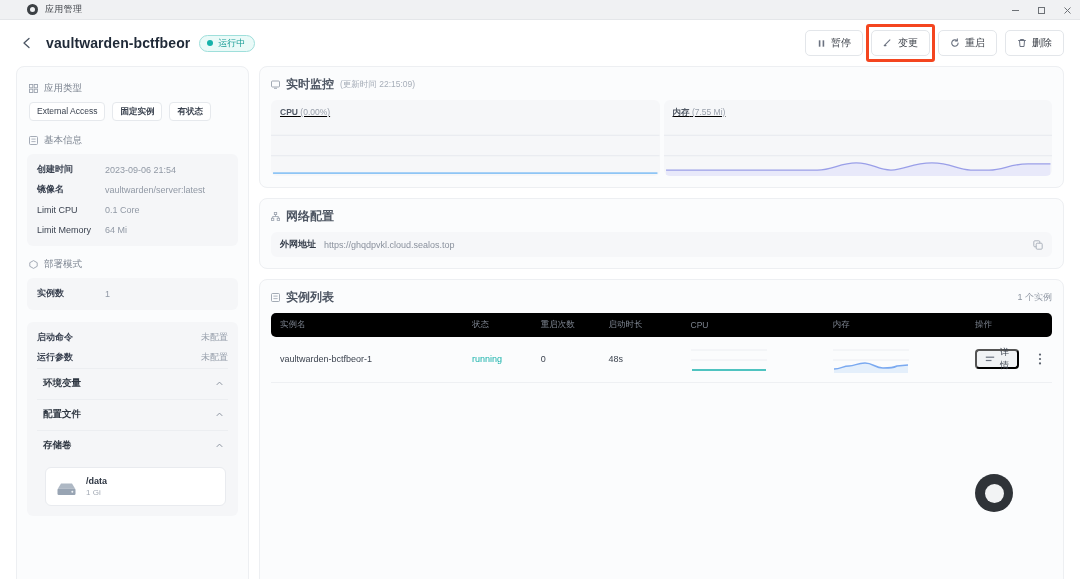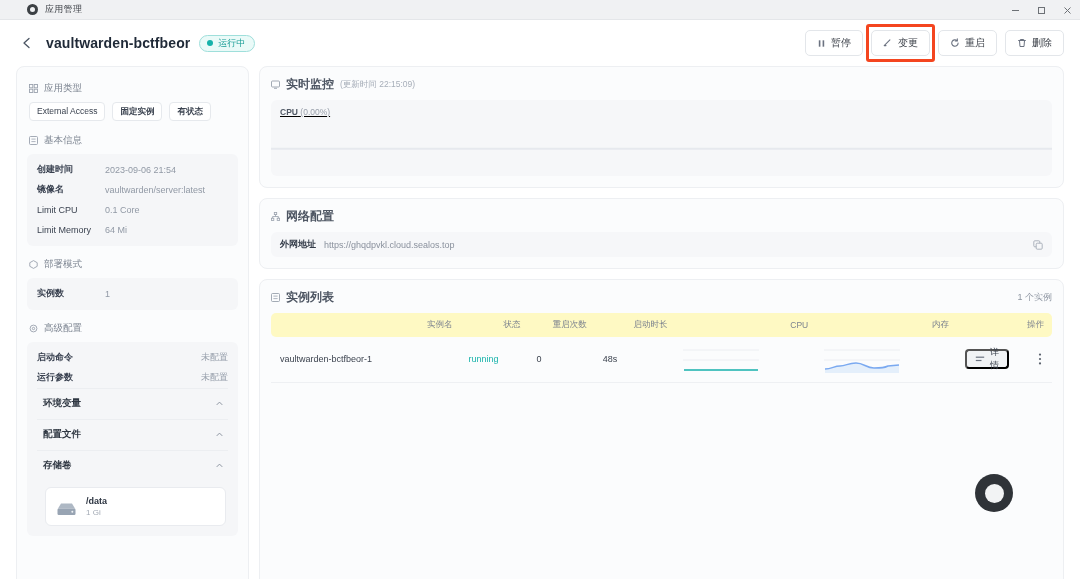--- a/index.html
+++ b/index.html
@@ -144,33 +144,33 @@
     display: flex; align-items: center; padding: 0 9px; gap: 8px;
   }
   .net-k { font-size: 9px; color: #343c49; font-weight: 700; flex: none; }
   .net-v { font-size: 9px; color: #8a919d; overflow: hidden; white-space: nowrap; text-overflow: ellipsis; }
   .copy-ic { margin-left: auto; color: #a5acb7; display:flex; flex:none; }
 
   
   .table-panel { flex: 1; display: flex; flex-direction: column; }
   table { width: 100%; border-collapse: collapse; }
   thead th {
-    text-align: right; font-size: 8.5px; color: #7c838f; font-weight: 400;
-    background: #fef9c3; height: 24px; padding: 0 8px;
+    text-align: left; font-size: 8.5px; color: #7c838f; font-weight: 400;
+    background: #000000; height: 24px; padding: 0 8px;
   }
   thead th:first-child { border-radius: 5px 0 0 5px; padding-left: 9px; }
   thead th:last-child { border-radius: 0 5px 5px 0; }
   tbody td {
     font-size: 9px; color: #3c434f; height: 45px; padding: 0 8px;
     border-bottom: 1px solid #eef0f3; vertical-align: middle;
   }
   tbody td:first-child { padding-left: 9px; }
   .run { color: #17b2aa; }
   .mini { display:block; }
-  .act-cell { display: flex; align-items: center; gap: 27px; }
+  .act-cell { display: flex; align-items: center; gap: 17px; }
   .detail-btn {
     height: 20px; padding: 0 8px; border-radius: 4px; background: #f1f3f5;
     display: inline-flex; align-items: center; gap: 5px;
     font-size: 9px; color: #3b424e;
   }
   .detail-btn .di { color:#6b7280; display:flex; }
   .dots { color: #5b626e; display:flex; padding: 0 2px; }
 
   
   .cursor-blob {
@@ -331,29 +331,20 @@
       </span>
       <span>部署模式</span>
     </div>
     <div class="info-card">
       <div class="info-row">
         <span class="info-k">实例数</span>
         <span class="info-v">1</span>
       </div>
     </div>
 
-    <div class="sec-head">
-      <span class="si">
-        <svg width="9" height="9" viewBox="0 0 9 9">
-            <circle cx="4.5" cy="4.5" r="3.4" fill="none" stroke="#9aa2ae" stroke-width=".9"></circle>
-            <circle cx="4.5" cy="4.5" r="1.2" fill="none" stroke="#9aa2ae" stroke-width=".9"></circle>
-          </svg>
-      </span>
-      <span>高级配置</span>
-    </div>
     <div class="info-card" style="padding-bottom:4px;">
       <div class="info-row">
         <span class="info-k">启动命令</span>
         <span class="info-v right">未配置</span>
       </div>
       <div class="info-row">
         <span class="info-k">运行参数</span>
         <span class="info-v right">未配置</span>
       </div>
       <div class="acc">
@@ -412,20 +403,32 @@
       <div class="charts">
         <div class="chart-box">
           <div class="chart-label">
             <span style="color:#525a66;font-weight:700">CPU</span>
             <span>(0.00%)</span>
           </div>
           <svg class="chart-svg" viewBox="0 0 380 54" preserveAspectRatio="none">
             <line x1="0" y1="13" x2="380" y2="13" stroke="#e6e9ee" stroke-width="1"></line>
             <line x1="0" y1="33" x2="380" y2="33" stroke="#e6e9ee" stroke-width="1"></line>
             <path d="M2 50 L378 50" fill="none" stroke="#8ec5f5" stroke-width="1.8"></path>
+          </svg>
+        </div>
+        <div class="chart-box">
+          <div class="chart-label">
+            <span style="color:#525a66;font-weight:700">内存</span>
+            <span>(7.55 Mi)</span>
+          </div>
+          <svg class="chart-svg" viewBox="0 0 380 54" preserveAspectRatio="none">
+            <line x1="0" y1="13" x2="380" y2="13" stroke="#e6e9ee" stroke-width="1"></line>
+            <line x1="0" y1="33" x2="380" y2="33" stroke="#e6e9ee" stroke-width="1"></line>
+            <path d="M2 47 L150 47 C165 47 172 40 188 40 C205 40 208 47 222 47 C236 47 242 40 262 40 C282 40 286 47 300 47 L318 47 C332 47 338 41 356 41 L378 41 L378 54 L2 54 Z" fill="#e8e9fa"></path>
+            <path d="M2 47 L150 47 C165 47 172 40 188 40 C205 40 208 47 222 47 C236 47 242 40 262 40 C282 40 286 47 300 47 L318 47 C332 47 338 41 356 41 L378 41" fill="none" stroke="#9a9fe8" stroke-width="1.3"></path>
           </svg>
         </div>
       </div>
     </div>
 
     <div class="panel">
       <div class="panel-head">
         <span class="pi">
           <svg width="9" height="9" viewBox="0 0 9 9">
               <rect x="3.3" y="0.4" width="2.4" height="2.2" fill="none" stroke="#99a1ad" stroke-width=".8"></rect>

